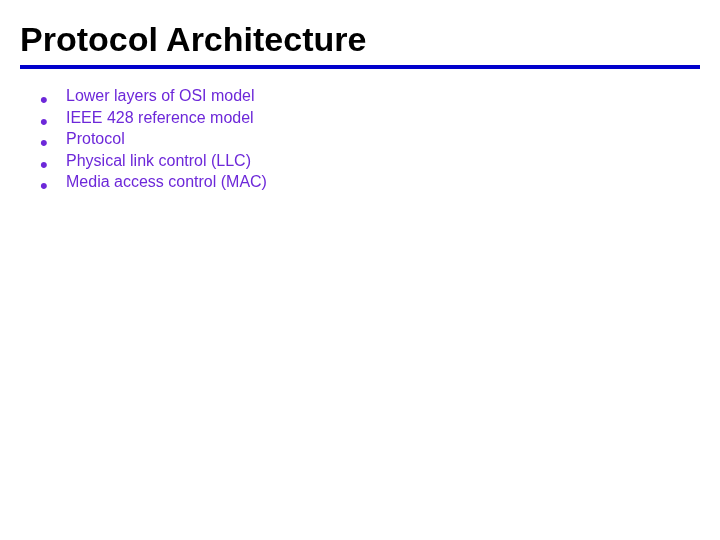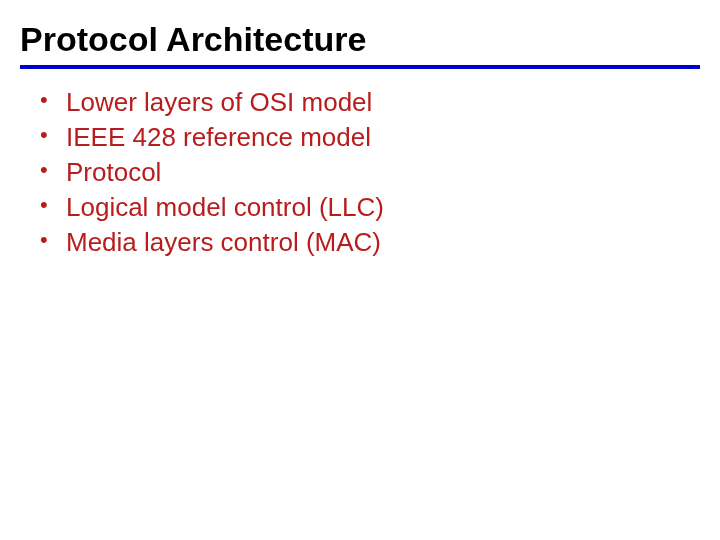--- a/index.html
+++ b/index.html
@@ -21,22 +21,22 @@
     .rule {
       border: none;
       border-top: 4px solid #0000cc;
       margin-bottom: 16px;
     }
     .bullets {
       list-style: none;
       padding-left: 20px;
     }
     .bullets li {
-      font-size: 26px;
-      color: #b91c1c;
+      font-size: 16px;
+      color: #6d28d9;
       line-height: 1.35;
       position: relative;
       padding-left: 26px;
     }
     .bullets li::before {
       content: "•";
       position: absolute;
       left: 0;
       top: 0;
       font-size: 22px;
@@ -44,15 +44,15 @@
   </style>
 </head>
 <body>
 
 <h1 class="title">Protocol Architecture</h1>
 <hr class="rule">
 <ul class="bullets">
   <li>Lower layers of OSI model</li>
   <li>IEEE 428 reference model</li>
   <li>Protocol</li>
-  <li>Logical model control (LLC)</li>
-  <li>Media layers control (MAC)</li>
+  <li>Physical link control (LLC)</li>
+  <li>Media access control (MAC)</li>
 </ul>
 
 </body></html>

